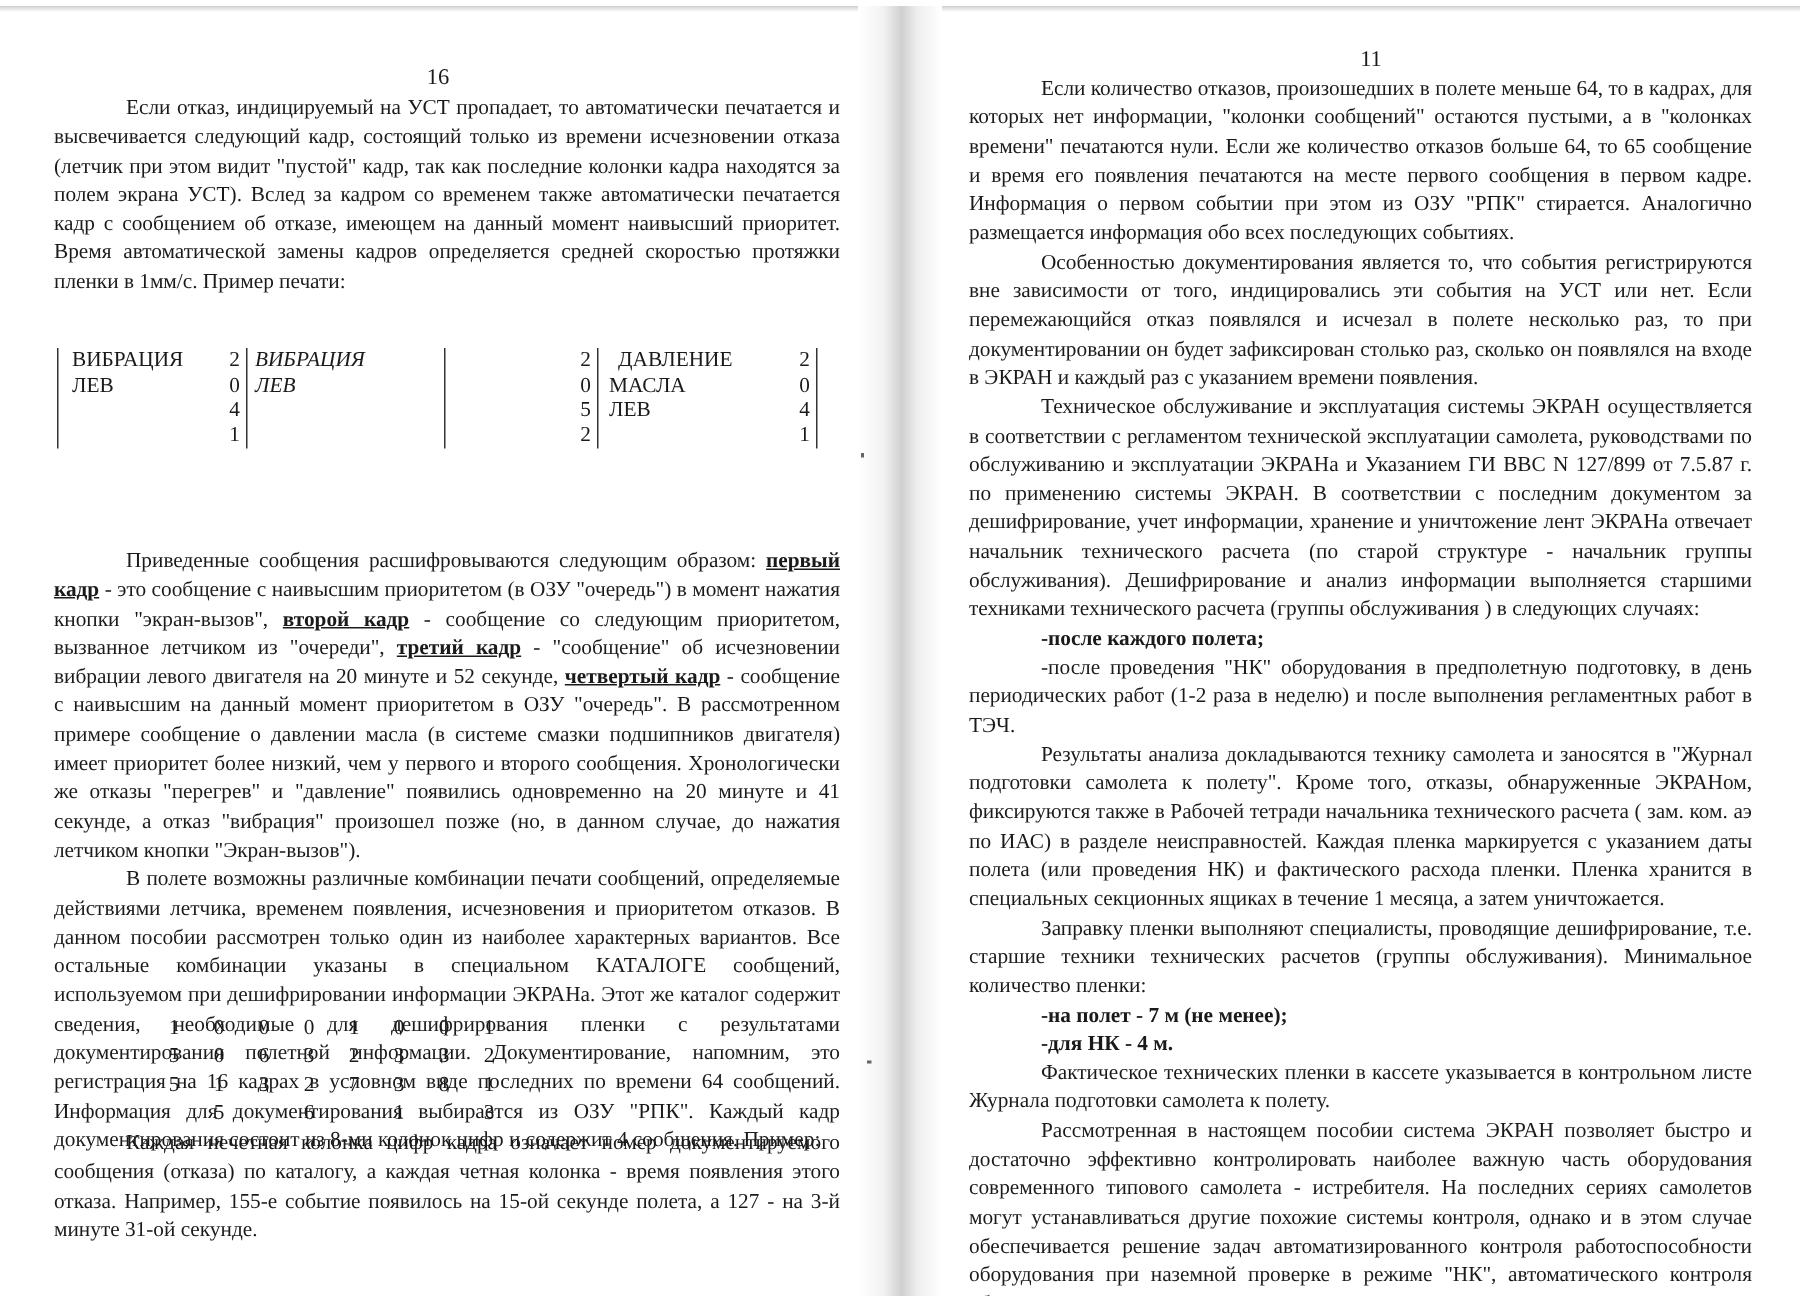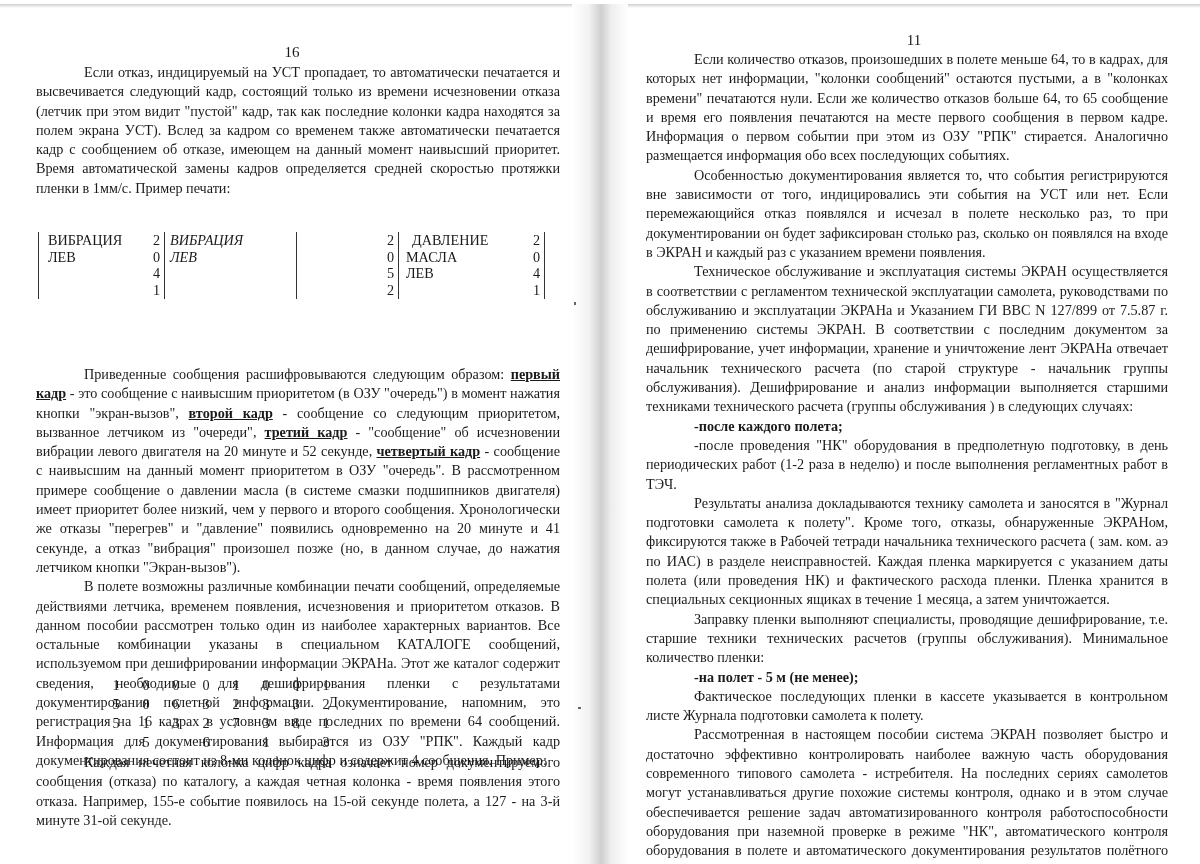--- a/index.html
+++ b/index.html
@@ -163,21 +163,22 @@
   <div class="page page-right">
     <div class="page-num" style="left:294px; top:28px;">11</div>
     <div class="text-block" id="right-text" style="left:46px; top:46px; width:522px;">
         <p class="indent">Если количество отказов, произошедших в полете меньше 64, то в кадрах, для которых нет информации, "колонки сообщений" остаются пустыми, а в "колонках времени" печатаются нули. Если же количество отказов больше 64, то 65 сообщение и время его появления печатаются на месте первого сообщения в первом кадре. Информация о первом событии при этом из ОЗУ "РПК" стирается. Аналогично размещается информация обо всех последующих событиях.</p>
         <p class="indent">Особенностью документирования является то, что события регистрируются вне зависимости от того, индицировались эти события на УСТ или нет. Если перемежающийся отказ появлялся и исчезал в полете несколько раз, то при документировании он будет зафиксирован столько раз, сколько он появлялся на входе в ЭКРАН и каждый раз с указанием времени появления.</p>
         <p class="indent">Техническое обслуживание и эксплуатация системы ЭКРАН осуществляется в соответствии с регламентом технической эксплуатации самолета, руководствами по обслуживанию и эксплуатации ЭКРАНа и Указанием ГИ ВВС N 127/899 от 7.5.87 г. по применению системы ЭКРАН. В соответствии с последним документом за дешифрирование, учет информации, хранение и уничтожение лент ЭКРАНа отвечает начальник технического расчета (по старой структуре - начальник группы обслуживания). Дешифрирование и анализ информации выполняется старшими техниками технического расчета (группы обслуживания ) в следующих случаях:</p>
         <p class="item">-после каждого полета;</p>
         <p class="indent">-после проведения "НК" оборудования в предполетную подготовку, в день периодических работ (1-2 раза в неделю) и после выполнения регламентных работ в ТЭЧ.</p>
         <p class="indent">Результаты анализа докладываются технику самолета и заносятся в "Журнал подготовки самолета к полету". Кроме того, отказы, обнаруженные ЭКРАНом, фиксируются также в Рабочей тетради начальника технического расчета ( зам. ком. аэ по ИАС) в разделе неисправностей. Каждая пленка маркируется с указанием даты полета (или проведения НК) и фактического расхода пленки. Пленка хранится в специальных секционных ящиках в течение 1 месяца, а затем уничтожается.</p>
         <p class="indent">Заправку пленки выполняют специалисты, проводящие дешифрирование, т.е. старшие техники технических расчетов (группы обслуживания). Минимальное количество пленки:</p>
-        <p class="item">-на полет - 5 м (не менее);</p>
-        <p class="indent">Фактическое последующих пленки в кассете указывается в контрольном листе Журнала подготовки самолета к полету.</p>
+        <p class="item">-на полет - 7 м (не менее);</p>
+        <p class="item">-для НК - 4 м.</p>
+        <p class="indent">Фактическое технических пленки в кассете указывается в контрольном листе Журнала подготовки самолета к полету.</p>
         <p class="indent">Рассмотренная в настоящем пособии система ЭКРАН позволяет быстро и достаточно эффективно контролировать наиболее важную часть оборудования современного типового самолета - истребителя. На последних сериях самолетов могут устанавливаться другие похожие системы контроля, однако и в этом случае обеспечивается решение задач автоматизированного контроля работоспособности оборудования при наземной проверке в режиме "НК", автоматического контроля оборудования в полете и автоматического документирования результатов полётного контроля. Результаты всех 3-х видов контроля также регистрируются на специальной пленке.</p>
       </div>
 
     <div class="speck" style="left:-26px; top:298px; width:2px; height:3px;"></div>
     <div class="speck" style="left:-22px; top:703px; width:3px; height:2px;"></div>
   </div>
 </div>
 
 </body></html>

